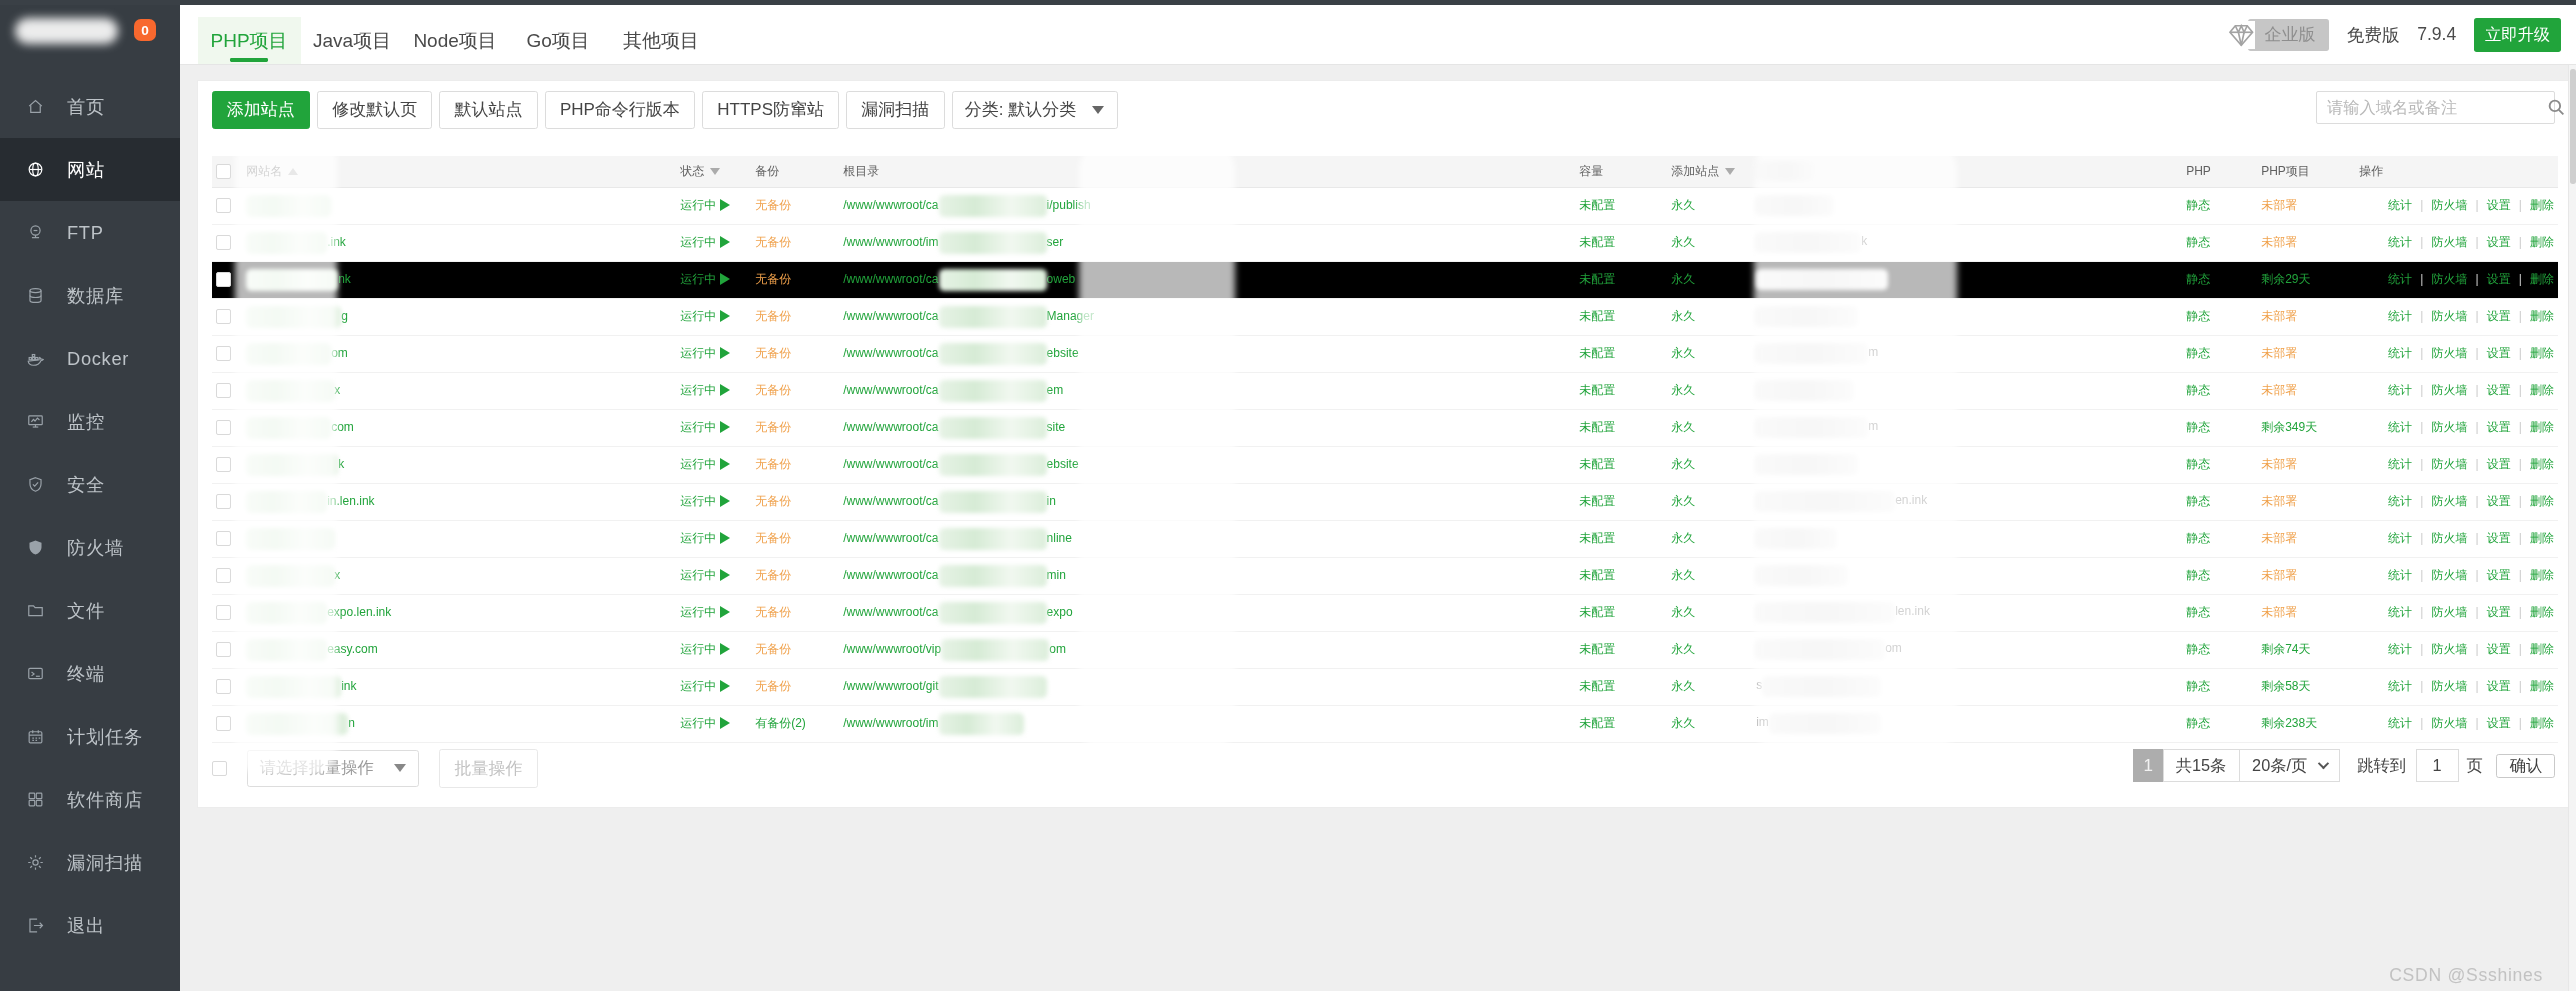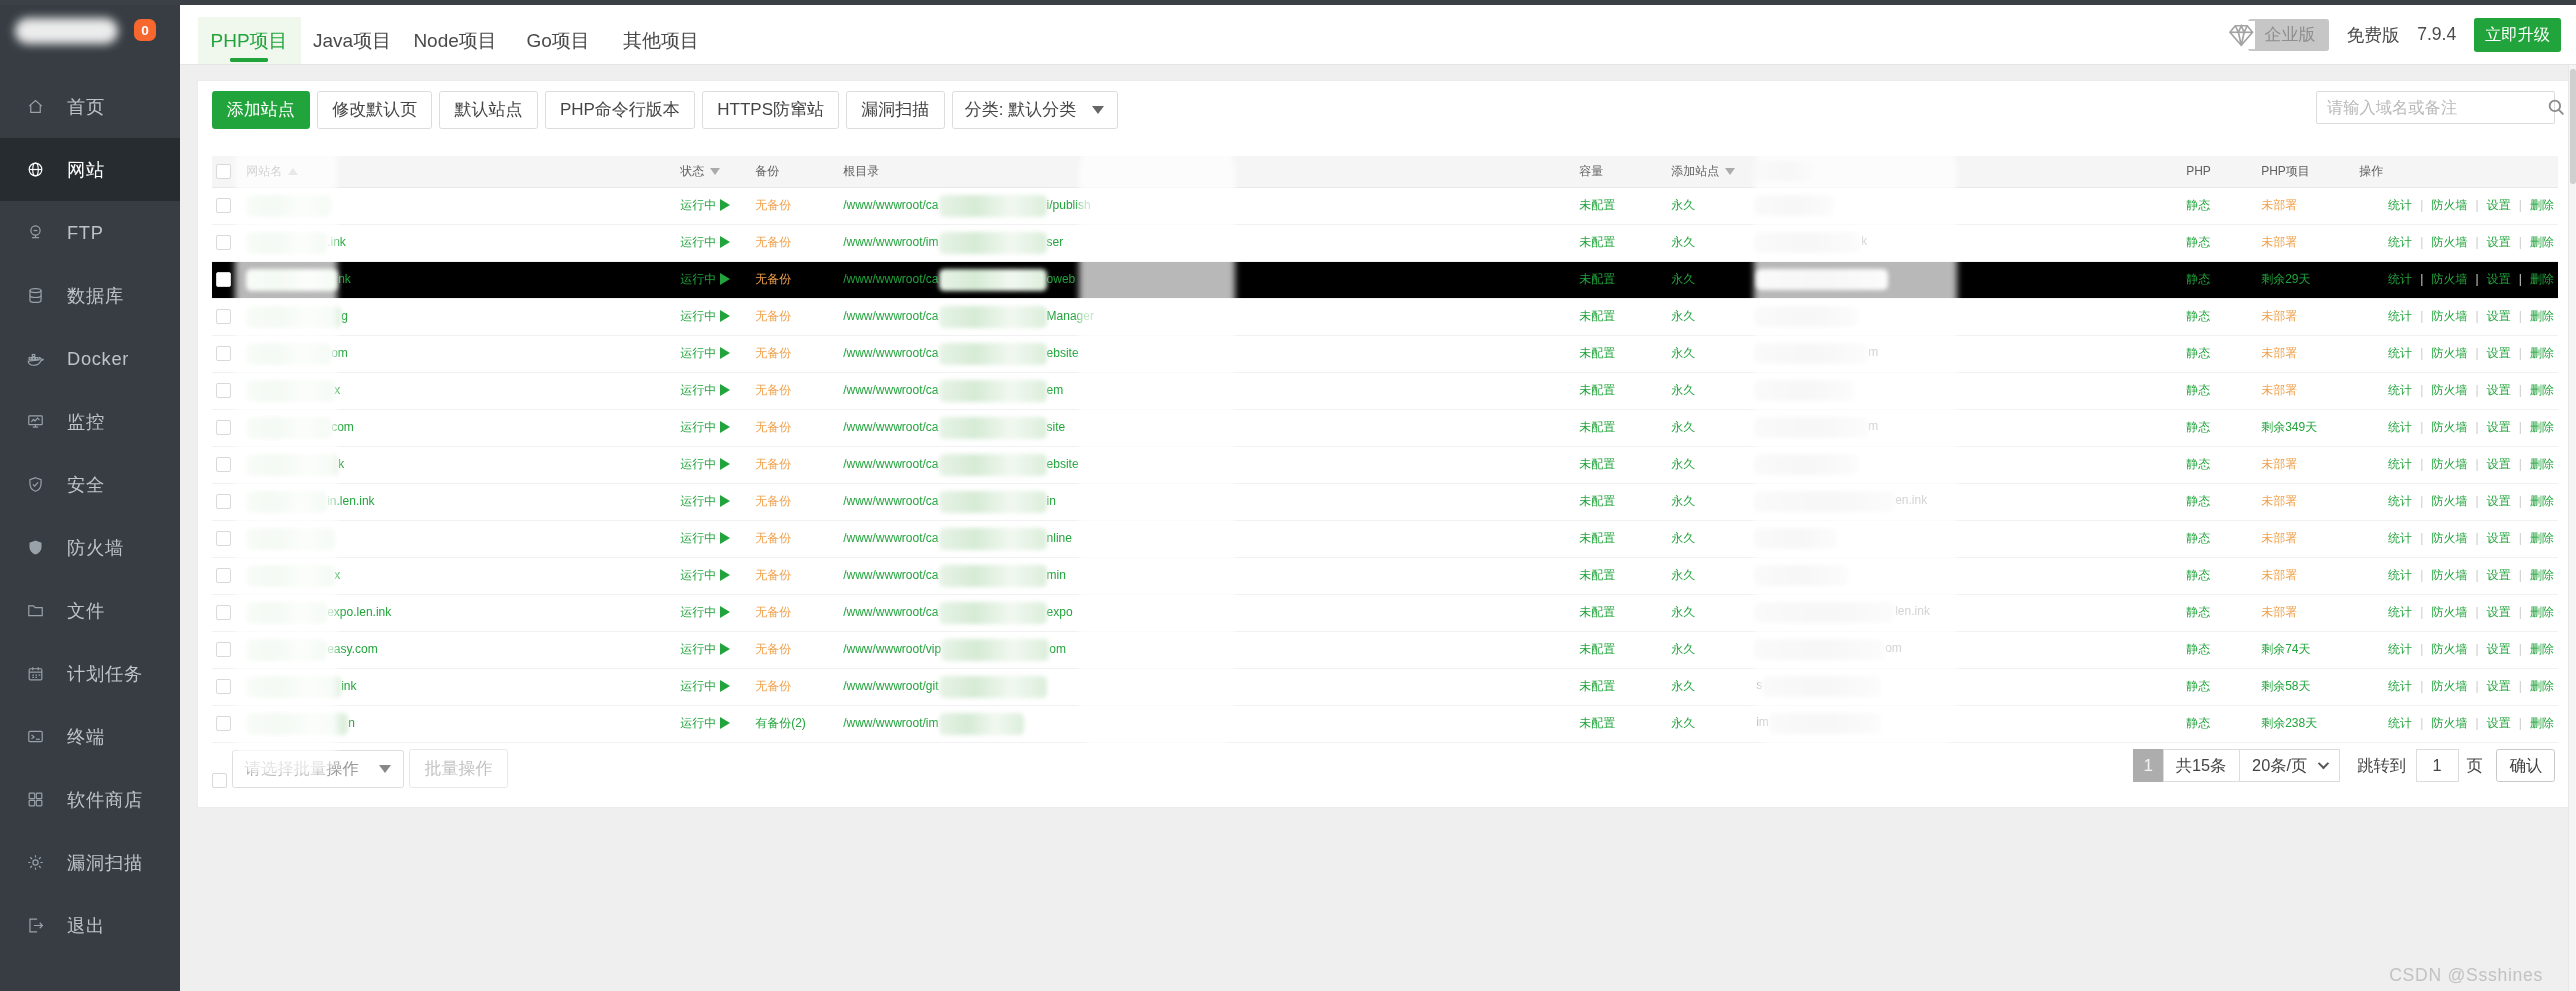--- a/index.html
+++ b/index.html
@@ -75,33 +75,33 @@
   .act-sep{color:#ccc;margin:0 8.1px;}
   .c-act{text-align:right;}
 
   
   .swath{position:absolute;pointer-events:none;background:rgba(255,255,255,.72);filter:blur(3.4px);border-radius:27px;z-index:5;}
   .swath-name{left:37px;top:53px;width:102px;height:641px;}
   .swath-path{left:881px;top:61px;width:156px;height:610px;}
   .swath-note{left:1556px;top:61px;width:203px;height:610px;}
 
   
-  .batchbar{position:absolute;left:13.6px;top:668px;display:flex;align-items:flex-end;gap:5px;}
+  .batchbar{position:absolute;left:13.6px;top:668px;display:flex;align-items:center;gap:20px;}
   .batch-select{display:flex;align-items:center;gap:20.3px;font-size:16.3px;color:#9a9a9a;border:0.7px solid #ddd;border-radius:2.7px;padding:6.8px 12.2px;background:#fff;cursor:pointer;}
   .batch-select .tri-down{border-top-color:#888;}
   .btn.disabled{color:#c2c2c2;border-color:#e8e8e8;cursor:default;}
   .pager{position:absolute;right:13.6px;top:668px;display:flex;align-items:center;font-size:16.3px;color:#444;}
   .page-box{min-width:30px;height:33px;background:#adadad;color:#f2f2f2;display:flex;align-items:center;justify-content:center;font-size:17px;}
   .pg-cell{height:33px;display:flex;align-items:center;padding:0 12.2px;border:0.7px solid #dcdcdc;background:#fff;margin-left:-0.7px;}
   .pg-cell.size{gap:11px;cursor:pointer;}
   .chev{display:inline-block;width:8.1px;height:8.1px;border-right:2px solid #555;border-bottom:2px solid #555;transform:rotate(45deg) translateY(-2px);}
   .jump-label{margin:0 9.5px 0 17.6px;}
   .jump-input{width:43px;height:33px;border:0.7px solid #dcdcdc;text-align:center;font-size:16.3px;color:#444;outline:none;}
   .page-unit{margin:0 13.6px 0 8.1px;}
-  .confirm-btn{height:33px;padding:0 12.2px;border:0.7px solid #c9c9c9;background:#fff;border-radius:2.7px;font-size:16.3px;color:#3e3e3e;cursor:pointer;}
+  .confirm-btn{height:24px;padding:0 12.2px;border:0.7px solid #c9c9c9;background:#fff;border-radius:2.7px;font-size:16.3px;color:#3e3e3e;cursor:pointer;}
 
   
   .scrollbar{position:absolute;right:0;top:65px;width:8.1px;height:926px;background:#f4f4f4;border-left:0.7px solid #e7e7e7;z-index:70;}
   .scroll-thumb{position:absolute;left:1.4px;top:4.1px;width:5.4px;height:115px;background:#cfcfcf;border-radius:2.7px;}
   .watermark{position:absolute;right:33px;top:965px;font-size:17.6px;color:#c2c2c2;letter-spacing:0.7px;z-index:20;}
 </style>
 </head>
 <body>
 
 <div class="topstrip"></div>
@@ -196,37 +196,37 @@
         <span class="mi-icon">
           <svg viewBox="0 0 24 24" fill="none" stroke="currentColor" stroke-width="1.5">
             <path d="M3.5 6.2h6l2 2.2h9v10h-17z"></path>
           </svg>
         </span>
         <span class="mi-label">文件</span>
       </div>
       <div class="menu-item">
         <span class="mi-icon">
           <svg viewBox="0 0 24 24" fill="none" stroke="currentColor" stroke-width="1.5">
+            <rect x="3.5" y="5.5" width="17" height="13" rx="1.5"></rect>
+            <path d="M7 10l3.2 2.5L7 15"></path>
+            <path d="M12.5 15.5h5"></path>
+          </svg>
+        </span>
+        <span class="mi-label">终端</span>
+      </div>
+      <div class="menu-item">
+        <span class="mi-icon">
+          <svg viewBox="0 0 24 24" fill="none" stroke="currentColor" stroke-width="1.5">
             <rect x="4" y="6" width="16" height="14" rx="1.5"></rect>
             <path d="M4 10.3h16"></path>
             <path d="M8.5 4v4M15.5 4v4"></path>
             <path d="M8 14h2M12 14h2M16 14h2M8 17h2M12 17h2"></path>
           </svg>
         </span>
         <span class="mi-label">计划任务</span>
-      </div>
-      <div class="menu-item">
-        <span class="mi-icon">
-          <svg viewBox="0 0 24 24" fill="none" stroke="currentColor" stroke-width="1.5">
-            <rect x="3.5" y="5.5" width="17" height="13" rx="1.5"></rect>
-            <path d="M7 10l3.2 2.5L7 15"></path>
-            <path d="M12.5 15.5h5"></path>
-          </svg>
-        </span>
-        <span class="mi-label">终端</span>
       </div>
       <div class="menu-item">
         <span class="mi-icon">
           <svg viewBox="0 0 24 24" fill="none" stroke="currentColor" stroke-width="1.5">
             <rect x="4" y="4" width="7" height="7" rx="1"></rect>
             <rect x="13" y="4" width="7" height="7" rx="1"></rect>
             <rect x="4" y="13" width="7" height="7" rx="1"></rect>
             <rect x="13" y="13" width="7" height="7" rx="1"></rect>
           </svg>
         </span>

